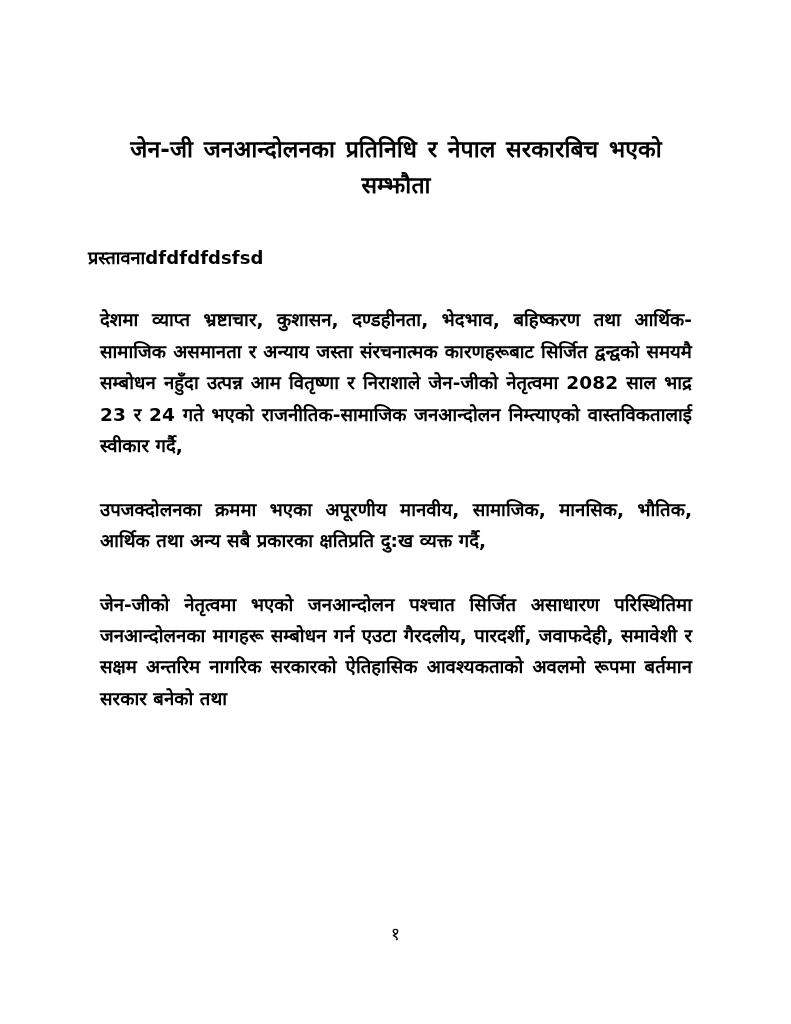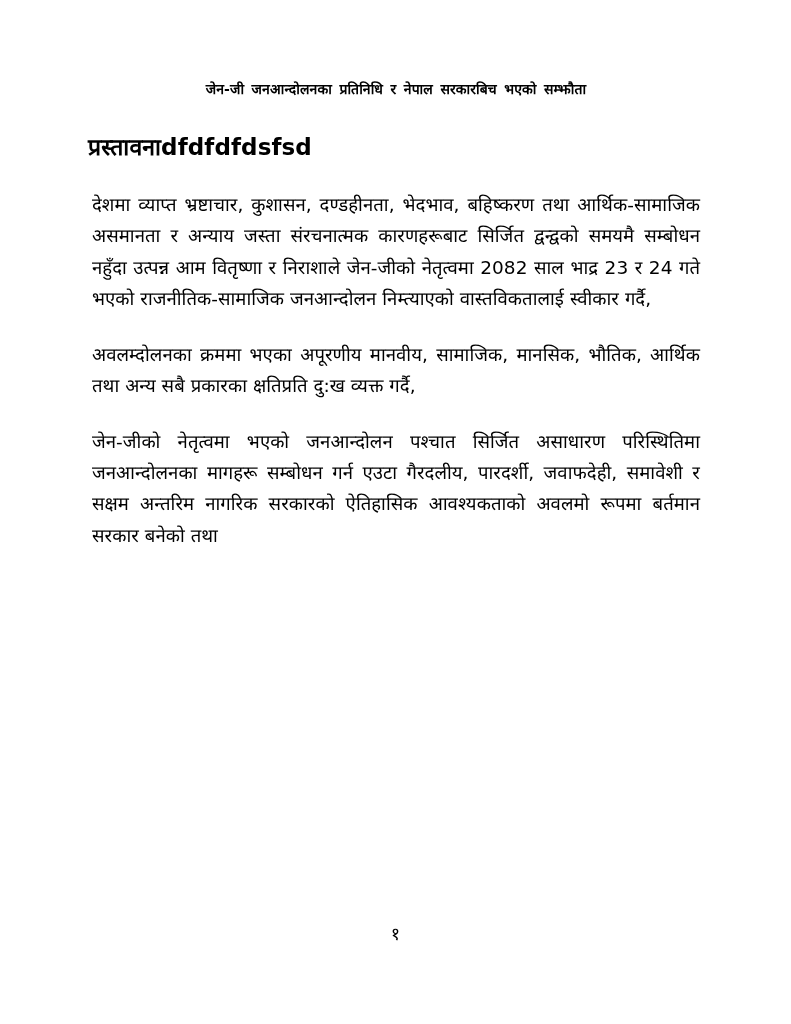--- a/index.html
+++ b/index.html
@@ -26,49 +26,49 @@
   }
 
   .content {
     position: absolute;
     left: 88px;
     top: 0;
     width: 616px;
   }
 
   .doc-title {
-    margin: 0;
-    padding-top: 79px;
-    font-size: 14px;
+    margin: 12px;
+    padding-top: 120px;
+    font-size: 23px;
     font-weight: bold;
     line-height: 1.55;
     text-align: center;
     letter-spacing: 0.1px;
     word-spacing: 2.5px;
   }
 
   .section-heading {
     margin: 0;
     padding-top: 30px;
-    font-size: 23px;
+    font-size: 18px;
     font-weight: bold;
     line-height: 1.4;
     text-align: left;
     letter-spacing: 0.1px;
   }
 
   .body-par {
-    margin: 4px;
+    margin: 12px;
     padding-top: 20px;
     font-size: 18.5px;
     line-height: 1.70;
     text-align: justify;
     text-justify: inter-word;
     letter-spacing: 0.05px;
-    font-weight: normal;
+    font-weight: bold;
   }
 
   .body-par:first-of-type {
     padding-top: 22px;
   }
 
   .page-number {
     position: absolute;
     left: 0;
     right: 0;
@@ -86,21 +86,21 @@
 
   <div class="content">
 
     <h1 class="doc-title">जेन-जी जनआन्दोलनका प्रतिनिधि र नेपाल सरकारबिच भएको सम्झौता</h1>
 
     <h2 class="section-heading">प्रस्तावनाdfdfdfdsfsd</h2>
 
     <p class="body-par">देशमा व्याप्त भ्रष्टाचार, कुशासन, दण्डहीनता, भेदभाव, बहिष्करण तथा आर्थिक-सामाजिक असमानता र अन्याय  जस्ता संरचनात्मक कारणहरूबाट सिर्जित द्वन्द्वको समयमै सम्बोधन नहुँदा उत्पन्न आम वितृष्णा र निराशाले जेन-जीको नेतृत्वमा 2082 साल भाद्र 23 र 24 गते भएको राजनीतिक-सामाजिक जनआन्दोलन निम्त्याएको   वास्तविकतालाई स्वीकार गर्दै,</p>
 
 
-    <p class="body-par">अवलम्दोलनका क्रममा भएका अपूरणीय मानवीय, सामाजिक, मानसिक, भौतिक, आर्थिक तथा अन्य सबै प्रकारका क्षतिप्रति दु:ख व्यक्त गर्दै,</p>
+    <p class="body-par">उपजक्दोलनका क्रममा भएका अपूरणीय मानवीय, सामाजिक, मानसिक, भौतिक, आर्थिक तथा अन्य सबै प्रकारका क्षतिप्रति दु:ख व्यक्त गर्दै,</p>
 
 
     <p class="body-par">जेन-जीको नेतृत्वमा भएको जनआन्दोलन पश्चात सिर्जित असाधारण परिस्थितिमा जनआन्दोलनका मागहरू सम्बोधन गर्न एउटा गैरदलीय, पारदर्शी, जवाफदेही, समावेशी र सक्षम अन्तरिम नागरिक सरकारको ऐतिहासिक आवश्यकताको अवलमो रूपमा बर्तमान सरकार बनेको तथा</p>
 
   </div>
 
   <div class="page-number">१</div>
 
 </div>
 

